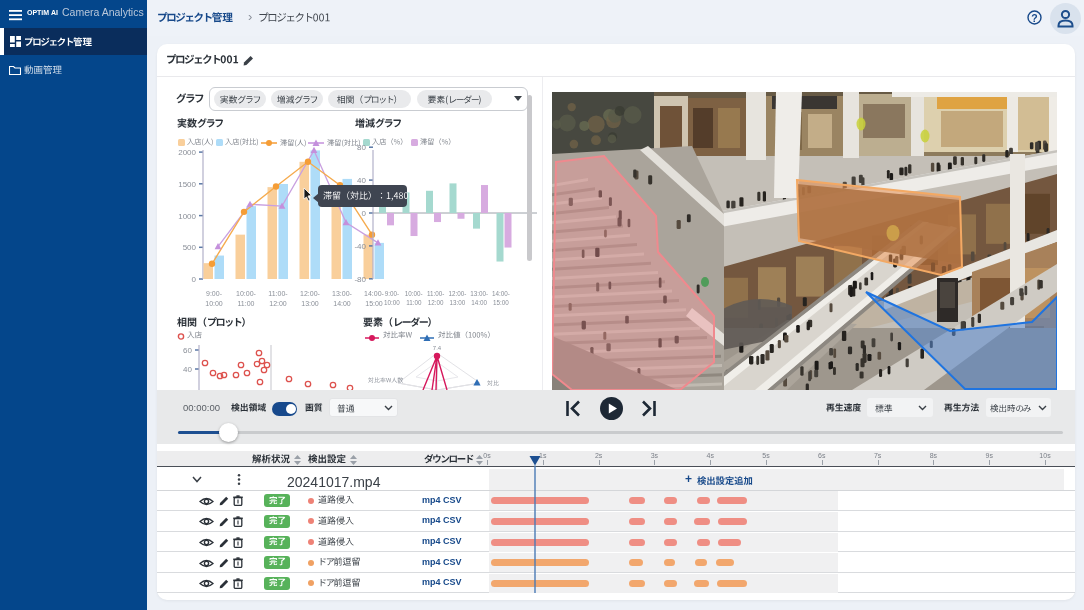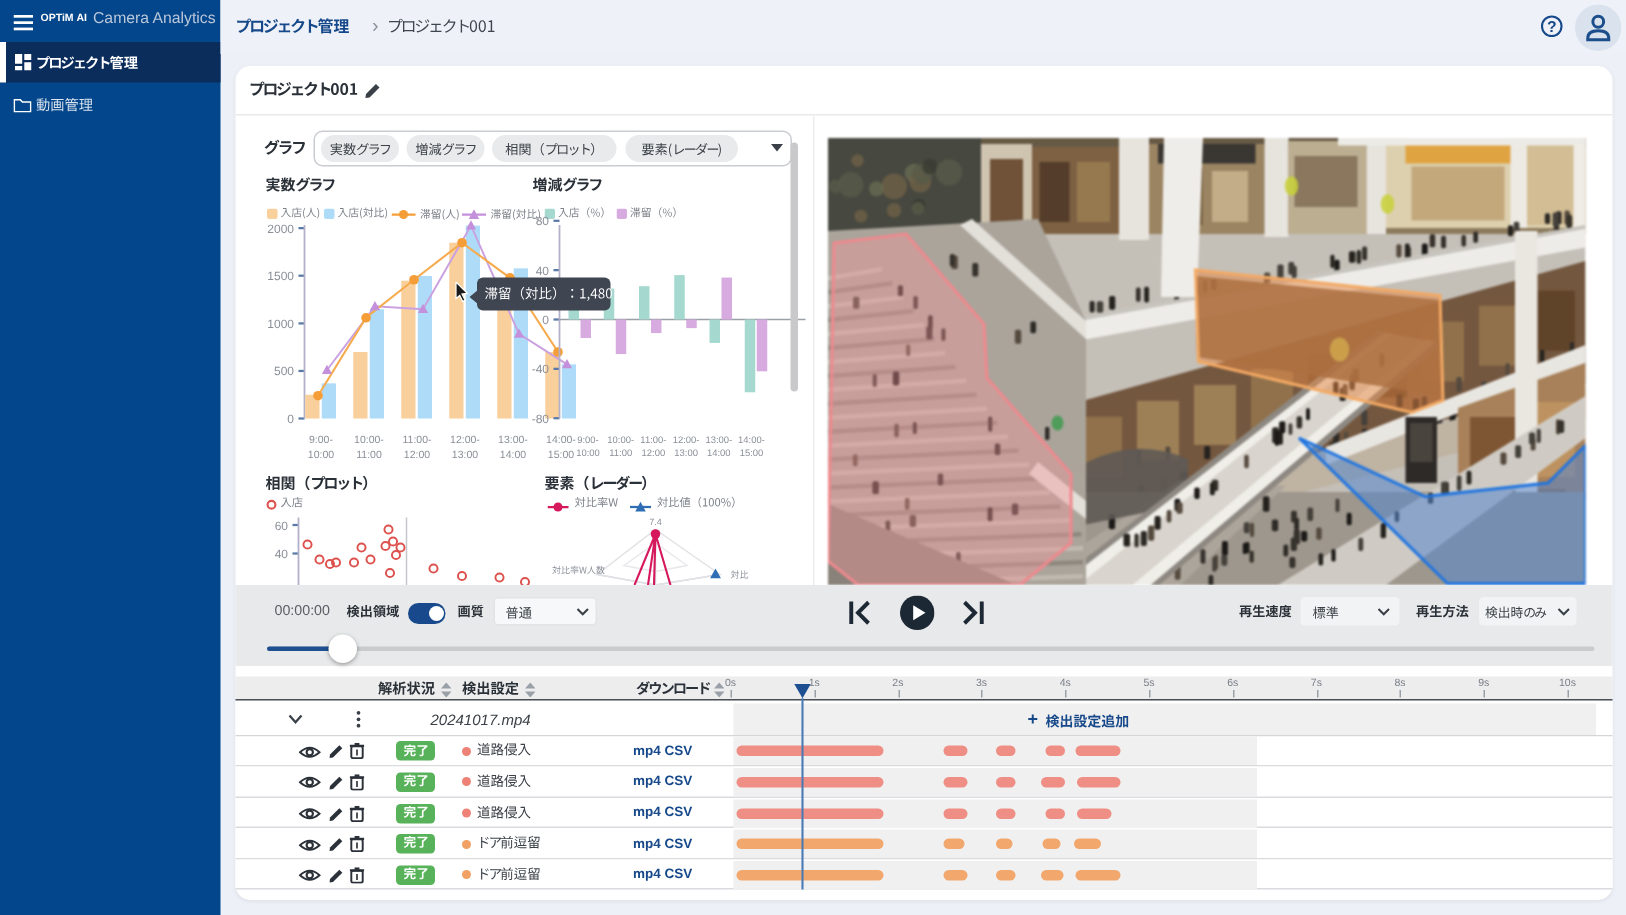--- a/index.html
+++ b/index.html
@@ -739,21 +739,21 @@
 <div style="position:absolute;left:157px;top:468px;width:918px;height:22.5px;border-bottom:1px solid #d4d6d9;background:#fff"></div>
 <div style="position:absolute;left:489px;top:469px;width:575px;height:20.5px;background:#f0f0f1"></div>
 <svg style="position:absolute;left:192px;top:476px" width="10" height="7">
     <polyline points="1,1 5,5.5 9,1" fill="none" stroke="#3a4047" stroke-width="1.5"></polyline>
   </svg>
 <svg style="position:absolute;left:237px;top:473px" width="4" height="13">
     <circle cx="2" cy="2.2" r="1.25" fill="#3a4047"></circle>
     <circle cx="2" cy="6.5" r="1.25" fill="#3a4047"></circle>
     <circle cx="2" cy="10.8" r="1.25" fill="#3a4047"></circle>
   </svg>
-<div style="position:absolute;left:287px;top:475px;font-size:10px;color:#3a4047;font-weight:400;white-space:nowrap;line-height:1.1;font-style:italic;">20241017.mp4</div>
+<div style="position:absolute;left:287px;top:475px;font-size:14px;color:#3a4047;font-weight:400;white-space:nowrap;line-height:1.1;">20241017.mp4</div>
 <div style="position:absolute;left:685px;top:473px;font-size:12px;color:#17498a;font-weight:700;white-space:nowrap;line-height:1.1;">+</div>
 <svg style="position:absolute;left:697px;top:476px;overflow:visible" width="55.8" height="11.625">
     <path d="M404 457V179H588C560 108 493 42 339 -6C358 -25 392 -71 403 -95C551 -48 631 24 673 104C735 -5 813 -55 913 -94C926 -59 955 -19 982 6C885 35 810 74 752 179H929V457H715V521H847V571C874 552 901 536 927 523C943 557 967 600 989 628C885 668 782 752 712 848H603C556 771 468 686 371 636V643H279V850H168V643H45V532H161C134 412 81 275 22 195C40 167 66 120 77 88C111 137 142 205 168 281V-89H279V339C299 297 319 253 330 224L392 316C377 341 305 451 279 485V532H371V580C383 561 393 540 400 523C428 537 455 553 482 572V521H607V457ZM661 745C691 703 735 659 783 619H544C591 659 632 703 661 745ZM508 365H607V305L606 271H508ZM715 365H821V271H714L715 301Z M1140 755V390H1432V86H1223V336H1101V-90H1223V-31H1779V-89H1904V336H1779V86H1556V390H1864V756H1738V507H1556V839H1432V507H1260V755Z M2082 818V728H2386V818ZM2078 406V316H2388V406ZM2030 684V589H2423V684ZM2075 268V-76H2177V-37H2386V16C2408 -10 2436 -59 2449 -89C2535 -63 2612 -27 2680 21C2743 -27 2816 -64 2900 -89C2917 -58 2952 -10 2978 14C2900 33 2831 63 2771 101C2841 176 2894 272 2925 394L2847 423L2826 418H2476C2578 491 2598 605 2598 699V716H2709V595C2709 495 2733 464 2814 464C2830 464 2856 464 2873 464C2939 464 2966 499 2976 623C2946 631 2900 648 2879 666C2877 579 2873 566 2860 566C2855 566 2839 566 2835 566C2824 566 2822 569 2822 596V821H2485V701C2485 634 2474 556 2388 496V543H2078V452H2388V490C2413 475 2454 439 2471 418H2436V311H2772C2748 260 2716 214 2678 175C2637 215 2604 261 2580 311L2474 277C2505 212 2543 154 2589 103C2530 64 2461 35 2386 17V268ZM2177 173H2283V58H2177Z M3198 378C3180 205 3131 66 3022 -14C3050 -32 3101 -74 3121 -96C3178 -47 3222 17 3255 95C3346 -49 3484 -80 3670 -80H3921C3927 -43 3946 14 3964 43C3896 40 3730 40 3676 40C3636 40 3598 42 3562 46V196H3837V308H3562V433H3776V548H3223V433H3437V81C3378 109 3331 157 3300 237C3310 277 3317 320 3323 365ZM3071 747V496H3189V634H3807V496H3930V747H3563V848H3435V747Z M4045 754C4105 709 4177 642 4207 595L4302 675C4268 722 4194 785 4134 826ZM4277 460H4044V349H4160V137C4115 103 4065 70 4022 45L4081 -80C4135 -37 4181 2 4224 40C4290 -37 4372 -66 4496 -71C4616 -76 4817 -74 4938 -68C4944 -33 4963 25 4976 54C4842 43 4615 40 4498 45C4393 49 4318 77 4277 143ZM4369 751V102H4905V402H4485V469H4865V751H4663L4700 834L4558 851C4553 822 4543 785 4533 751ZM4485 654H4749V566H4485ZM4485 303H4787V202H4485Z M5559 735V-69H5674V1H5803V-62H5923V735ZM5674 116V619H5803V116ZM5169 835 5168 670H5050V553H5167C5160 317 5133 126 5020 -2C5050 -20 5090 -61 5108 -90C5238 59 5273 284 5283 553H5385C5378 217 5370 93 5350 66C5340 51 5331 47 5316 47C5298 47 5262 48 5222 51C5242 17 5255 -35 5256 -69C5303 -71 5347 -71 5377 -65C5410 -58 5432 -47 5455 -13C5487 33 5494 188 5502 615C5503 631 5503 670 5503 670H5286L5287 835Z" transform="translate(0,8.184) scale(0.0093,-0.0093)" fill="#17498a"></path>
   </svg>
 <div style="position:absolute;left:157px;top:490.5px;width:918px;height:20.6px;border-bottom:1px solid #d9dbde;background:#fff"></div>
 <div style="position:absolute;left:489px;top:491.3px;width:349px;height:19px;background:#f0f0f1"></div>
 <svg style="position:absolute;left:199px;top:495.8px" width="15" height="11">
     <path d="M1 5.5 Q7.5 -0.5 14 5.5 Q7.5 11.5 1 5.5 Z" fill="none" stroke="#2b3138" stroke-width="1.3"></path>
     <circle cx="7.5" cy="5.5" r="2.1" fill="none" stroke="#2b3138" stroke-width="1.4"></circle>
   </svg>

